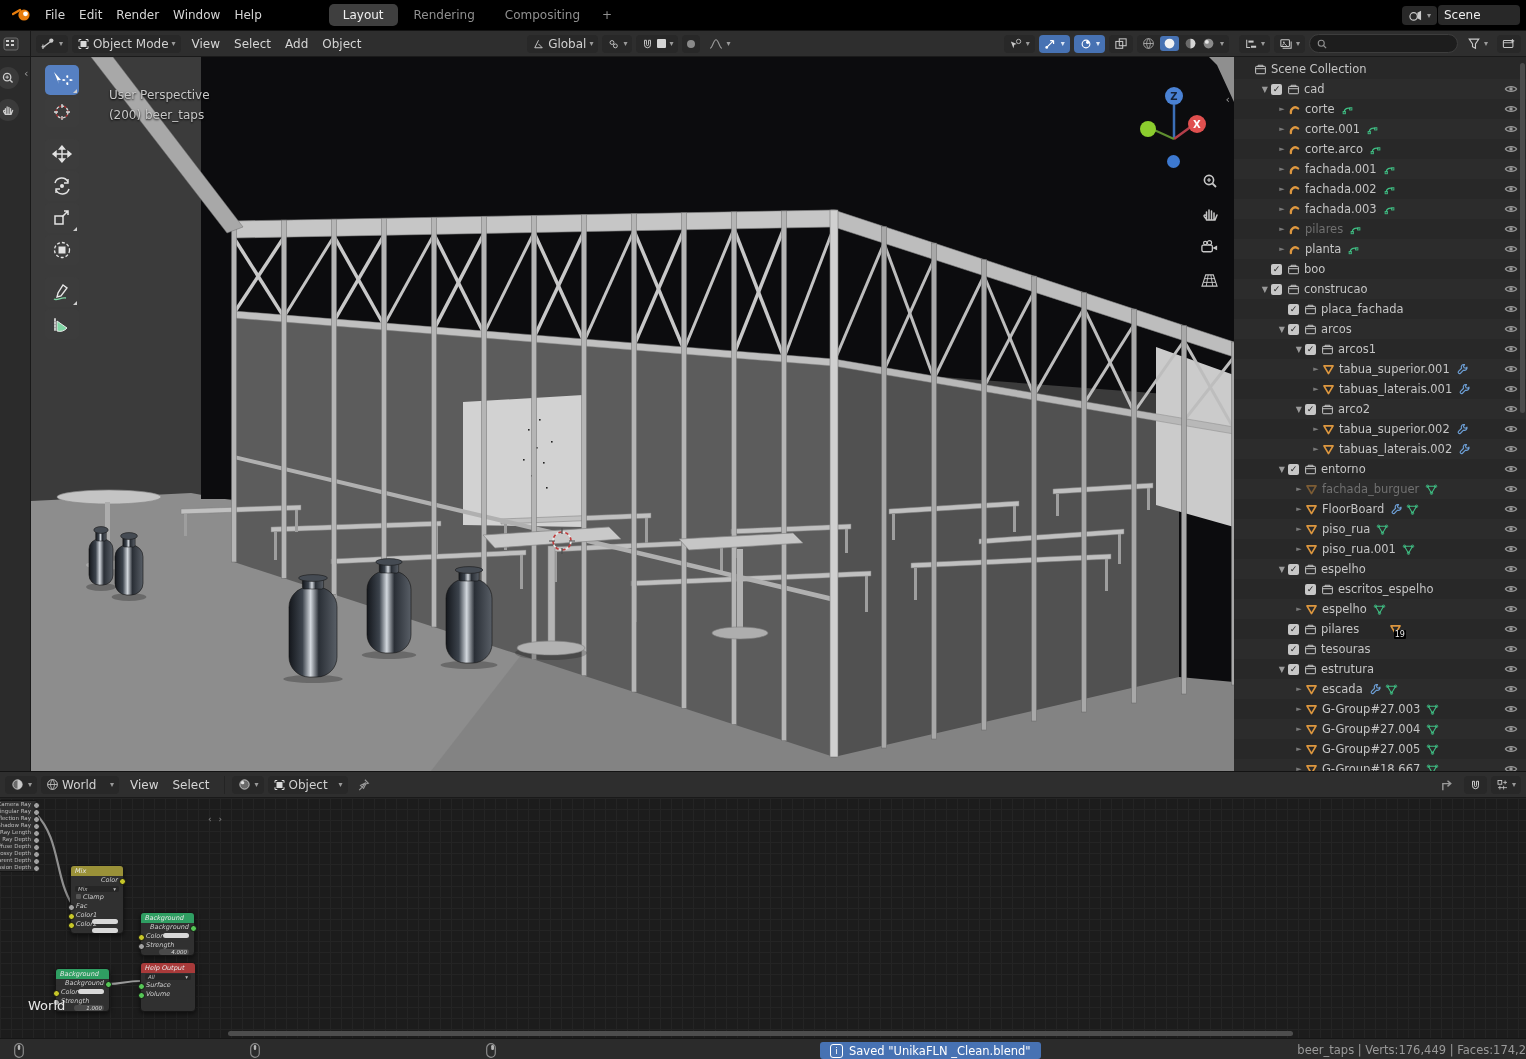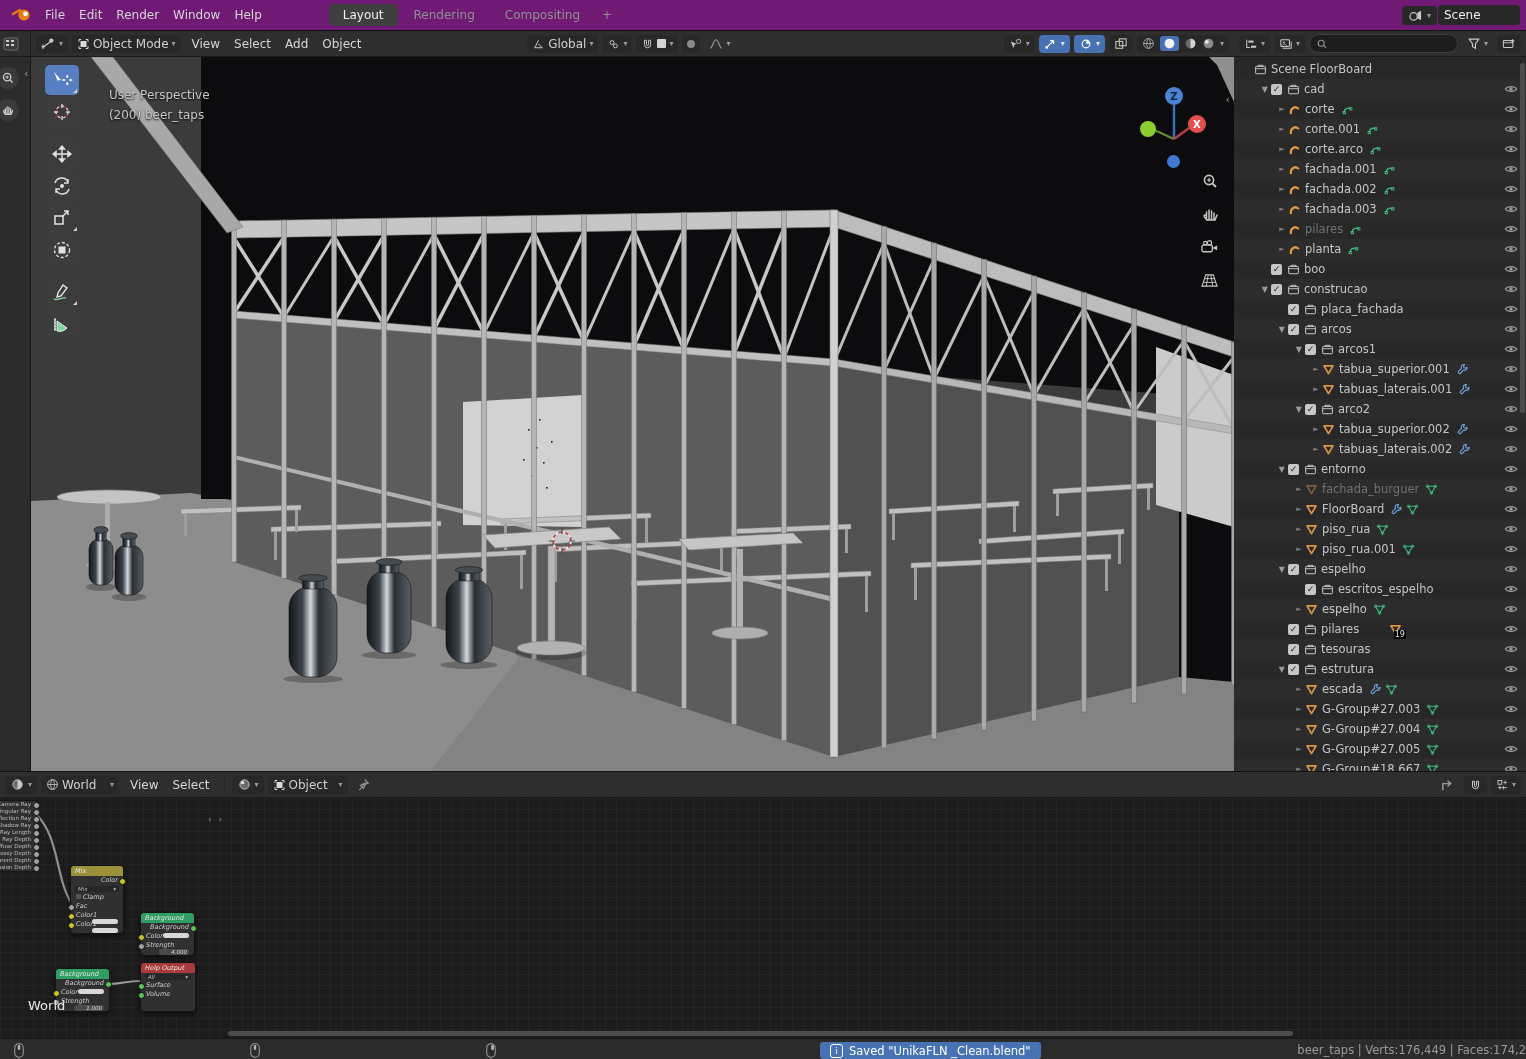--- a/index.html
+++ b/index.html
@@ -1,21 +1,21 @@
 <!DOCTYPE html>
 <html><head>
 <meta charset="utf-8">
 <style>
   html,body{margin:0;padding:0;background:#111;}
   #app{position:relative;width:1526px;height:1059px;overflow:hidden;background:#1d1d1d;
        font-family:"DejaVu Sans","Liberation Sans",sans-serif;color:#d0d0d0;font-size:12px;
        -webkit-font-smoothing:antialiased;}
   .row{display:flex;align-items:center;}
   
-  .topbar{height:30px;background:#701a75;display:flex;align-items:center;padding:0 6px;border-bottom:1px solid #131313;}
+  .topbar{height:30px;background:#000000;display:flex;align-items:center;padding:0 6px;border-bottom:1px solid #131313;}
   .ws-tabs{display:flex;margin-left:60px;gap:2px;}
   .ws-tab{padding:4px 14px;border-radius:5px;color:#909090;}
   .ws-tab.active{background:#3f3f3f;color:#f0f0f0;}
   .ws-add{padding:4px 8px;color:#909090;}
   .scene-sel{margin-left:auto;display:flex;align-items:center;gap:1px;}
   .pill{background:#282828;border-radius:4px;padding:3px 6px;display:flex;align-items:center;gap:4px;}
   .chev{font-size:8px;color:#9a9a9a;}
   
   .ehdr{height:26px;background:#2e2e2e;display:flex;align-items:center;padding:0 5px;gap:4px;
         border-bottom:1px solid #1a1a1a;box-sizing:border-box;}
@@ -581,21 +581,21 @@
           <div class="ol-row">
             <span style="width:8px;flex:none;"></span>
             <span class="exp"></span>
             <span class="icon" style="">
               <svg width="13" height="13" viewBox="0 0 16 16">
                 <path d="M5 4.2V2.8h6v1.4" fill="none" stroke="#cdcdcd" stroke-width="1.1"></path>
                 <rect x="2" y="4.2" width="12" height="9" rx="1" fill="none" stroke="#cdcdcd" stroke-width="1.2"></rect>
                 <path d="M2 7h12" stroke="#cdcdcd" stroke-width="1.1"></path>
               </svg>
             </span>
-            <span class="ol-name">Scene FloorBoard</span>
+            <span class="ol-name">Scene Collection</span>
           </div>
           <div class="ol-row">
             <span style="width:25px;flex:none;"></span>
             <span class="exp">▼</span>
             <span class="cb">✓</span>
             <span class="icon" style="">
               <svg width="13" height="13" viewBox="0 0 16 16">
                 <path d="M5 4.2V2.8h6v1.4" fill="none" stroke="#cdcdcd" stroke-width="1.1"></path>
                 <rect x="2" y="4.2" width="12" height="9" rx="1" fill="none" stroke="#cdcdcd" stroke-width="1.2"></rect>
                 <path d="M2 7h12" stroke="#cdcdcd" stroke-width="1.1"></path>

